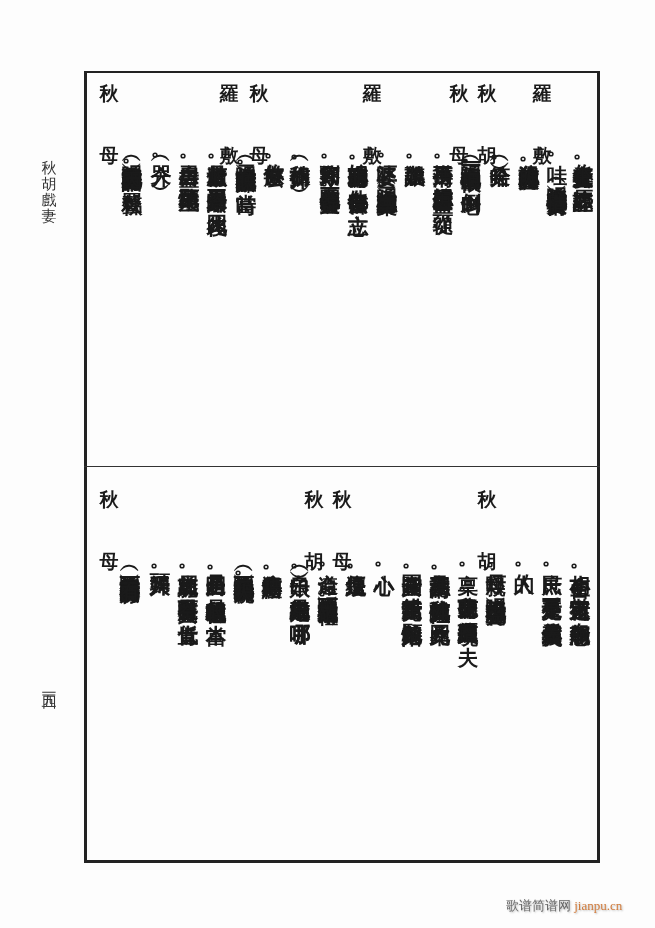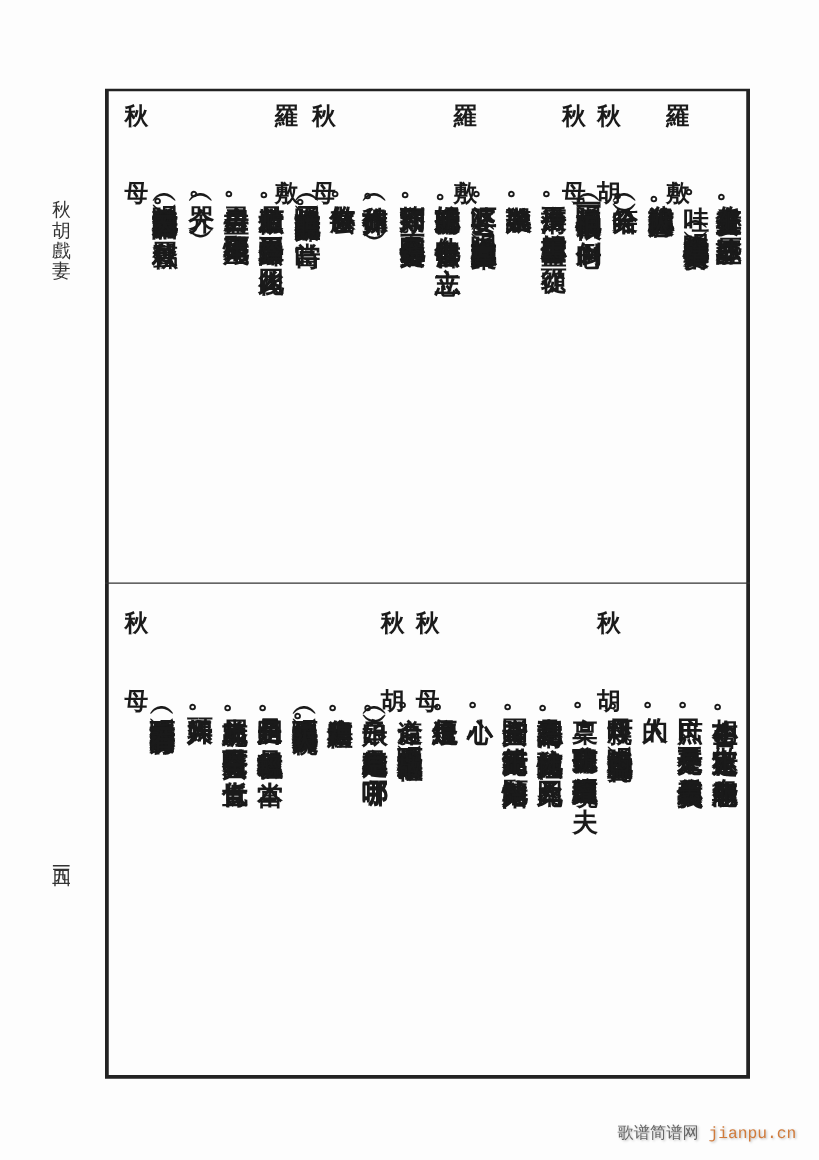--- a/index.html
+++ b/index.html
@@ -34,22 +34,22 @@
     position:absolute; left:38px; top:148px; width:20px;
     writing-mode:vertical-rl; text-orientation:upright;
     font-size:15px; letter-spacing:16px; color:#333;
   }
   .page-num {
     position:absolute; left:38px; top:683px; width:20px;
     writing-mode:vertical-rl; text-orientation:upright;
     font-size:15px; letter-spacing:1px; color:#333;
   }
   .watermark {
-    position:absolute; left:494px; top:897px;
-    font-family:Liberation Mono, monospace;
+    position:absolute; left:506px; top:897px;
+    font-family:Liberation Serif, serif;
     font-size:13px; color:#666; white-space:nowrap;
     text-shadow:1px 1px 2px #bbb;
   }
   .watermark .url { color:#d07a3a; }
 </style>
 </head>
 <body>
 
 <div class="page">
   <div class="margin-title">秋胡戲妻</div>

